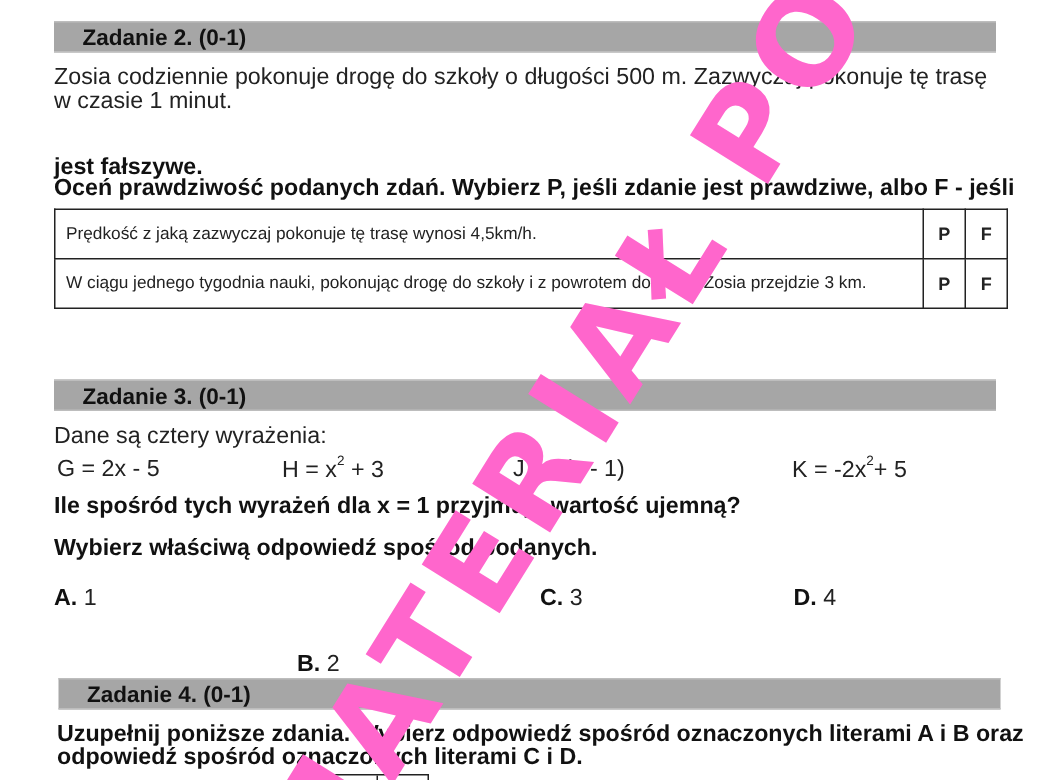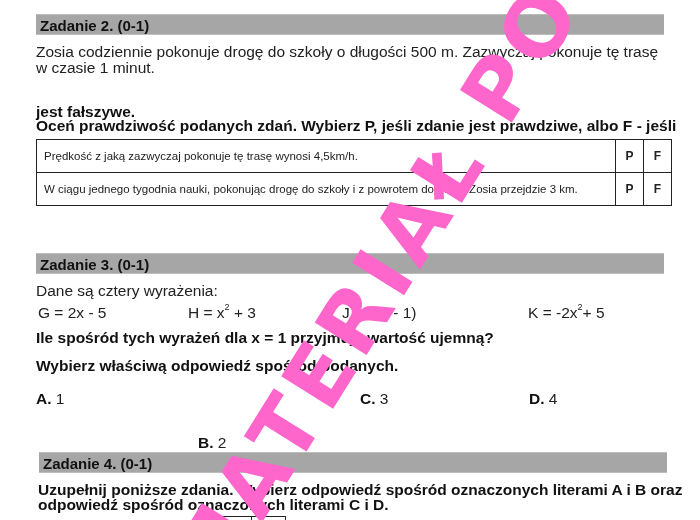--- a/index.html
+++ b/index.html
@@ -5,21 +5,21 @@
   html, body { margin: 0; padding: 0; }
   body {
     width: 700px; height: 520px; overflow: hidden; position: relative;
     background: #ffffff; color: #1a1a1a;
     font-family: "Liberation Sans", "DejaVu Sans", sans-serif;
   }
   .page { position: absolute; left: 0; top: 0; width: 700px; height: 520px; }
   .task-header {
     position: absolute; left: 36px; width: 628px; height: 21px;
     background: #a6a6a6; border-top: 1px solid #bdbdbd; border-bottom: 1px solid #bdbdbd;
-    font-size: 15px; font-weight: bold; line-height: 21px; padding-left: 4px; box-sizing: border-box;
+    font-size: 15px; font-weight: bold; line-height: 21px; padding-left: 19px; box-sizing: border-box;
     color: #111;
   }
   .txt { position: absolute; left: 36px; font-size: 15.5px; line-height: 16px; color: #222; }
   .bold { font-weight: bold; color: #111; }
   table.tf {
     position: absolute; left: 36px; top: 139px; width: 636px;
     border-collapse: collapse; font-size: 11.5px; color: #222;
   }
   table.tf td { border: 1.5px solid #222; height: 32px; padding: 0 0 0 7px; }
   table.tf td.pf { width: 27px; text-align: center; padding: 0; font-weight: bold; font-size: 12px; }

